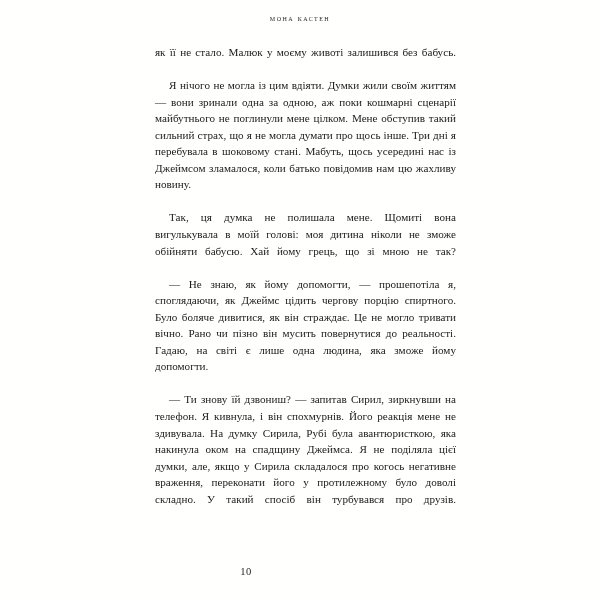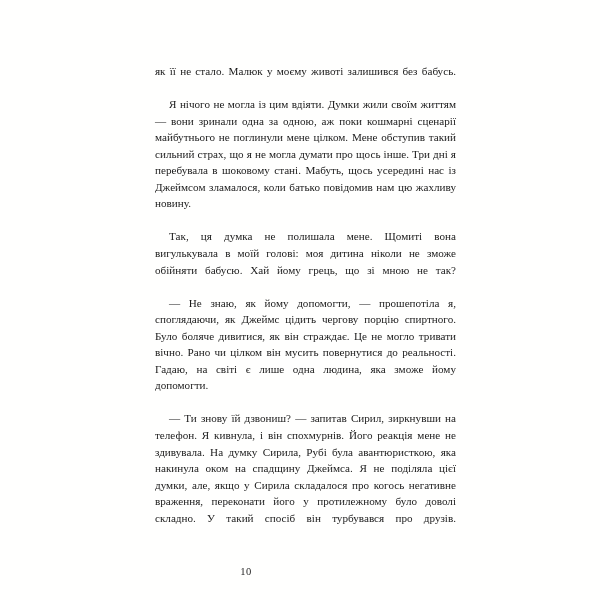--- a/index.html
+++ b/index.html
@@ -54,21 +54,20 @@
     line-height: 16.55px;
     text-align: justify;
     text-justify: inter-word;
     hyphens: manual;
     -webkit-hyphens: manual;
     text-indent: 14px;
     color: #1b1b1b;
   }
   p.para.flush {
     text-indent: 0;
-    margin-top: 19px;
   }
 
   
   p.para::after {
     content: "";
     display: inline-block;
     width: 100%;
   }
 
   
@@ -81,25 +80,26 @@
     font-size: 10.6px;
     letter-spacing: 0.4px;
     color: #1f1f1f;
   }
 </style>
 </head>
 <body>
 
 <div class="page">
 
+  <div class="running-head">Мона Кастен</div>
 
   <div class="textblock">
     <p class="para flush">як її не стало. Малюк у моєму животі залишився без бабусь.</p>
     <p class="para">Я нічого не могла із цим вдіяти. Думки жили своїм життям — вони зринали одна за одною, аж поки кошмарні сценарії майбутнього не поглинули мене цілком. Мене обступив такий сильний страх, що я не могла думати про щось інше. Три дні я перебувала в шоковому стані. Мабуть, щось усередині нас із Джеймсом зламалося, коли батько повідомив нам цю жахливу новину.</p>
     <p class="para">Так, ця думка не полишала мене. Щомиті вона вигулькувала в моїй голові: моя дитина ніколи не зможе обійняти бабусю. Хай йому грець, що зі мною не так?</p>
-    <p class="para">— Не знаю, як йому допомогти, — прошепотіла я, споглядаючи, як Джеймс цідить чергову порцію спиртного. Було боляче дивитися, як він страждає. Це не могло тривати вічно. Рано чи цілком він мусить повернутися до реальності. Гадаю, на світі є лише одна людина, яка зможе йому допомогти.</p>
+    <p class="para">— Не знаю, як йому допомогти, — прошепотіла я, споглядаючи, як Джеймс цідить чергову порцію спиртного. Було боляче дивитися, як він страждає. Це не могло тривати вічно. Рано чи пізно він мусить повернутися до реальності. Гадаю, на світі є лише одна людина, яка зможе йому допомогти.</p>
     <p class="para">— Ти знову їй дзвониш? — запитав Сирил, зиркнувши на телефон. Я кивнула, і він спохмурнів. Його реакція мене не здивувала. На думку Сирила, Рубі була авантюристкою, яка накинула оком на спадщину Джеймса. Я не поділяла цієї думки, але, якщо у Сирила складалося про когось негативне враження, переконати його у протилежному було доволі складно. У такий спосіб він турбувався про друзів.</p>
 
   </div>
 
   <div class="folio">10</div>
 
 </div>
 
 </body></html>

